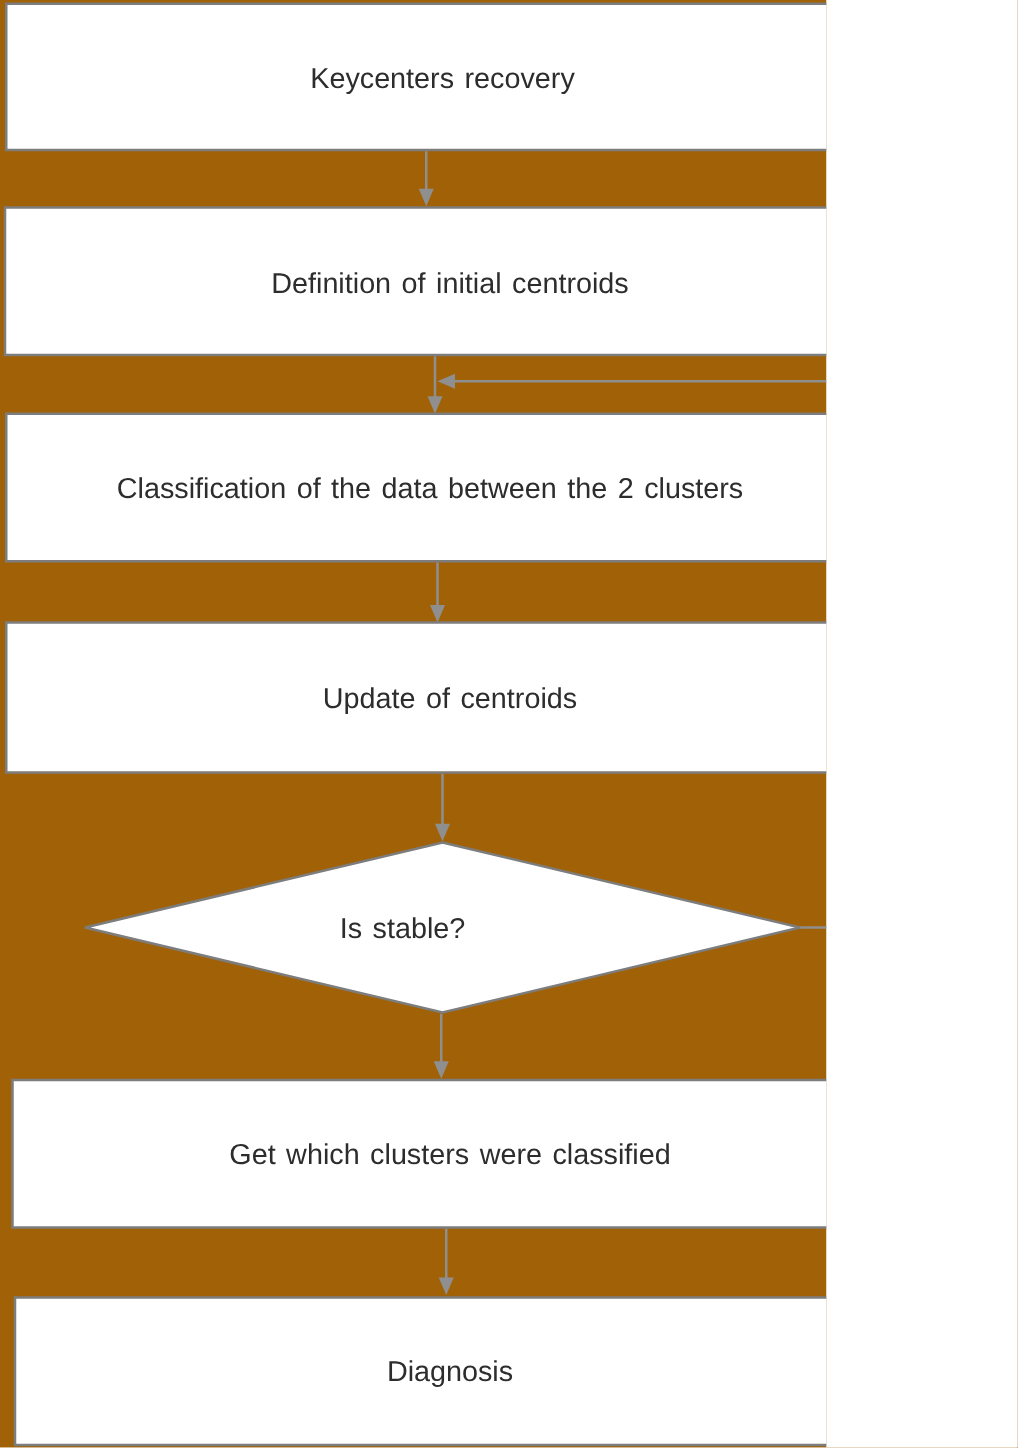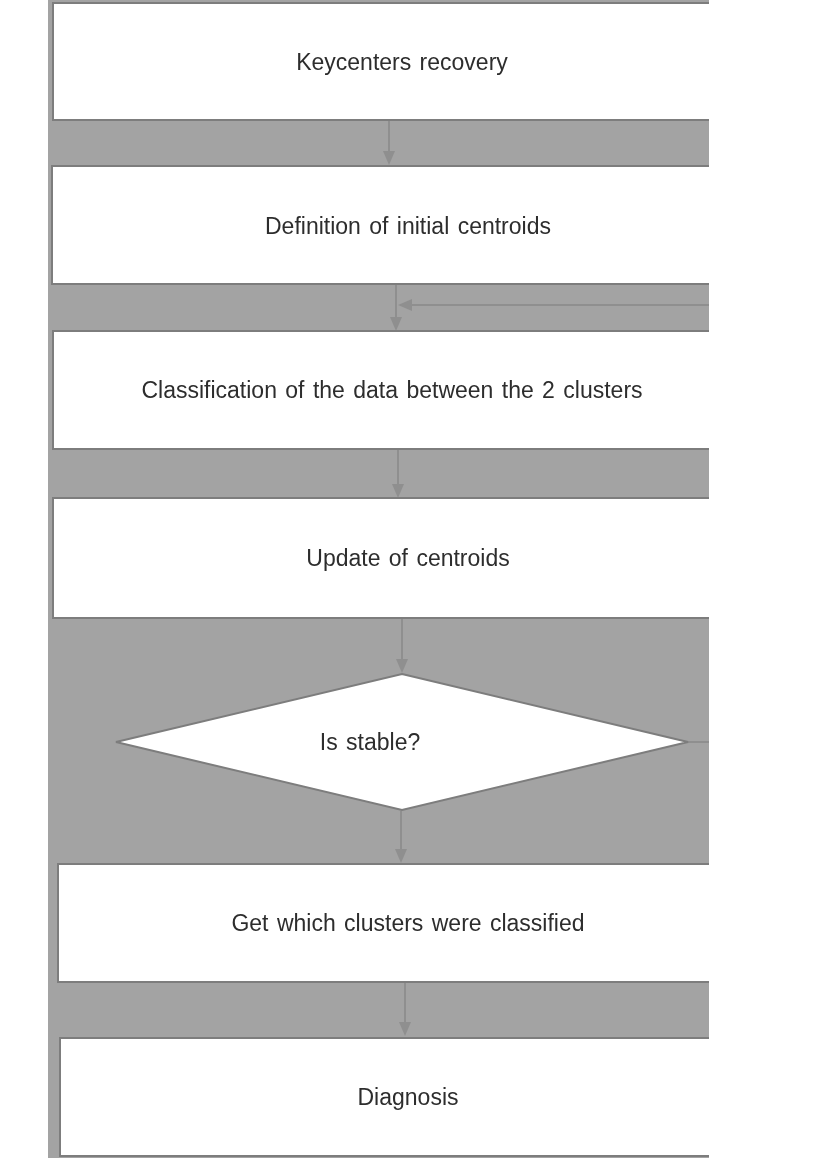--- a/index.html
+++ b/index.html
@@ -4,23 +4,22 @@
 <style>
   html, body {
     margin: 0;
     padding: 0;
     background: #ffffff;
   }
   .stage {
     position: relative;
     width: 661px;
     height: 1158px;
-    background: #a3a3a3;
+    background: #a16207;
     overflow: hidden;
-    margin-left: 48px;
   }
   svg { display: block; }
   .node {
     fill: #ffffff;
     stroke: #7d7d7d;
     stroke-width: 2;
   }
   .edge {
     stroke: #8f8f8f;
     stroke-width: 2;

